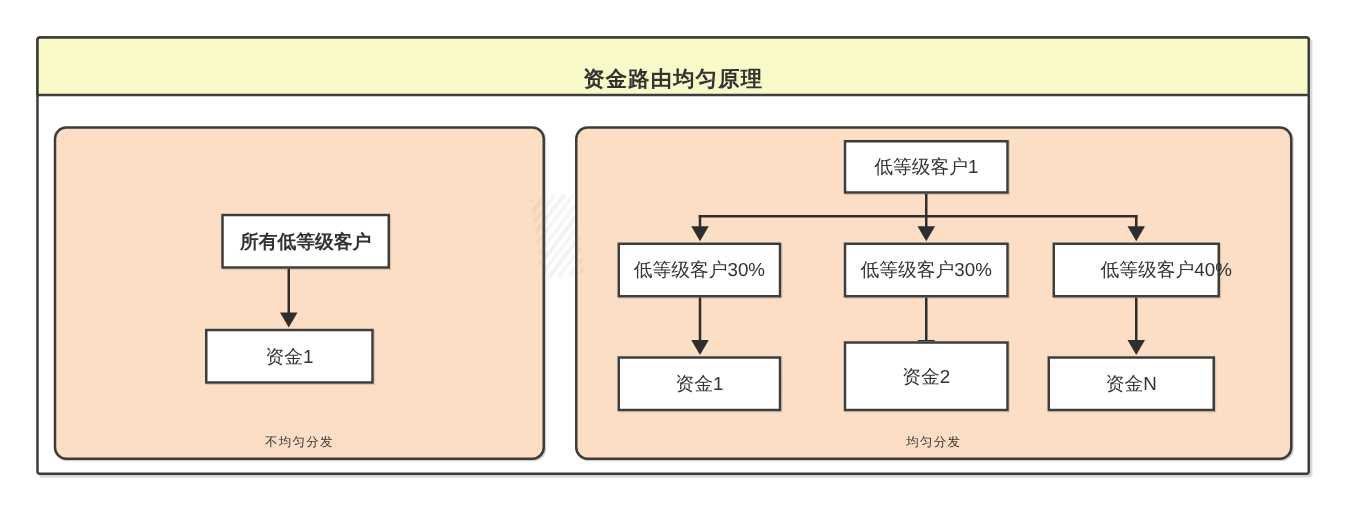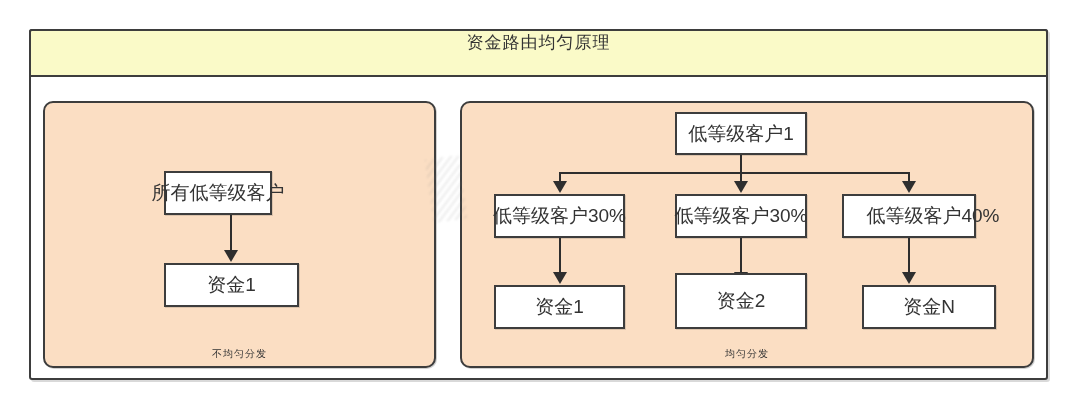--- a/index.html
+++ b/index.html
@@ -17,35 +17,35 @@
 
   .outer-box{
     position:absolute;left:29px;top:29px;width:1019px;height:351px;
     background:#ffffff;border:2px solid var(--border);border-radius:3px;
     box-shadow:2px 2px 0 rgba(0,0,0,0.15);
   }
   .title-bar{
     position:absolute;left:29px;top:29px;width:1019px;height:48px;
     background:var(--title-bg);border:2px solid var(--border);
     border-radius:3px 3px 0 0;
-    display:flex;align-items:flex-start;justify-content:center;
-    font-size:17px;color:var(--text);letter-spacing:1px;
+    display:flex;align-items:flex-end;justify-content:center;
+    font-size:17px;color:var(--text);letter-spacing:1px;font-weight:bold;
   }
   .panel{
     position:absolute;top:101px;height:267px;
     background:var(--panel-bg);border:2px solid var(--border);border-radius:10px;
     box-shadow:1px 1px 0 rgba(0,0,0,0.18);
   }
   .panel-left{left:43px;width:393px;}
   .panel-right{left:460px;width:574px;}
 
   .node{
     position:absolute;background:var(--node-bg);border:2px solid var(--border);
     display:flex;align-items:center;justify-content:center;
-    font-size:19px;color:var(--text);white-space:nowrap;
+    font-size:15px;color:var(--text);white-space:nowrap;
     box-shadow:1px 1px 0 rgba(0,0,0,0.12);
   }
 
   .vline{position:absolute;width:2px;background:var(--arrow);}
   .hline{position:absolute;height:2px;background:var(--arrow);}
   .ahead{
     position:absolute;width:0;height:0;
     border-left:7px solid transparent;border-right:7px solid transparent;
     border-top:12px solid var(--arrow);
   }
@@ -65,21 +65,21 @@
 
 <div class="stage">
 
   <div class="outer-box"></div>
 
   <div class="title-bar">
     <span>资金路由均匀原理</span>
   </div>
 
   <div class="panel panel-left">
-    <div class="node" style="left:119px;top:68px;width:108px;height:44px;">所有低等级客户</div>
+    <div class="node" style="left:132px;top:68px;width:135px;height:44px;font-weight:bold;">所有低等级客户</div>
 
     <div class="vline" style="left:185px;top:112px;height:36px;"></div>
     <div class="ahead" style="left:179px;top:147px;"></div>
 
     <div class="node" style="left:119px;top:160px;width:135px;height:44px;">资金1</div>
 
     <div class="caption">不均匀分发</div>
   </div>
 
   <div class="panel panel-right">
@@ -101,20 +101,20 @@
 
     <div class="vline" style="left:97px;top:135px;height:35px;"></div>
     <div class="ahead" style="left:91px;top:169px;"></div>
     <div class="vline" style="left:278px;top:135px;height:35px;"></div>
     <div class="ahead" style="left:272px;top:169px;"></div>
     <div class="vline" style="left:446px;top:135px;height:35px;"></div>
     <div class="ahead" style="left:440px;top:169px;"></div>
 
     <div class="node" style="left:32px;top:182px;width:131px;height:44px;">资金1</div>
     <div class="node" style="left:213px;top:170px;width:132px;height:56px;">资金2</div>
-    <div class="node" style="left:400px;top:182px;width:134px;height:44px;">资金N</div>
+    <div class="node" style="left:376px;top:182px;width:134px;height:44px;">资金N</div>
 
     <div class="caption">均匀分发</div>
   </div>
 
   <div class="watermark"></div>
 
 </div>
 
 </body></html>

